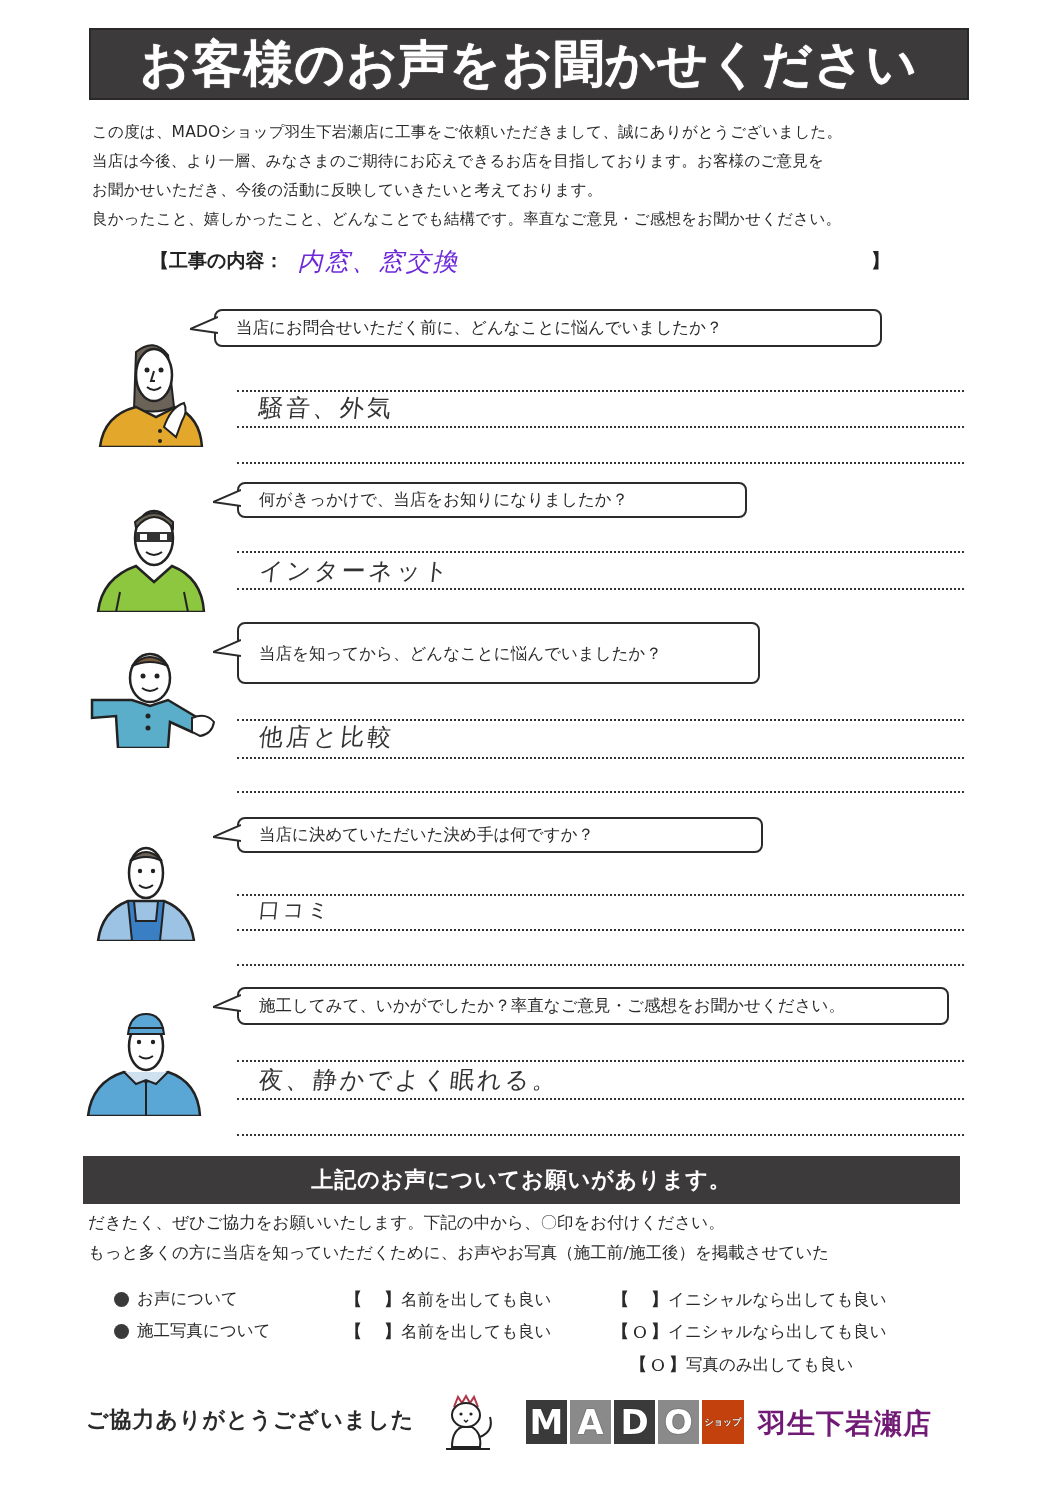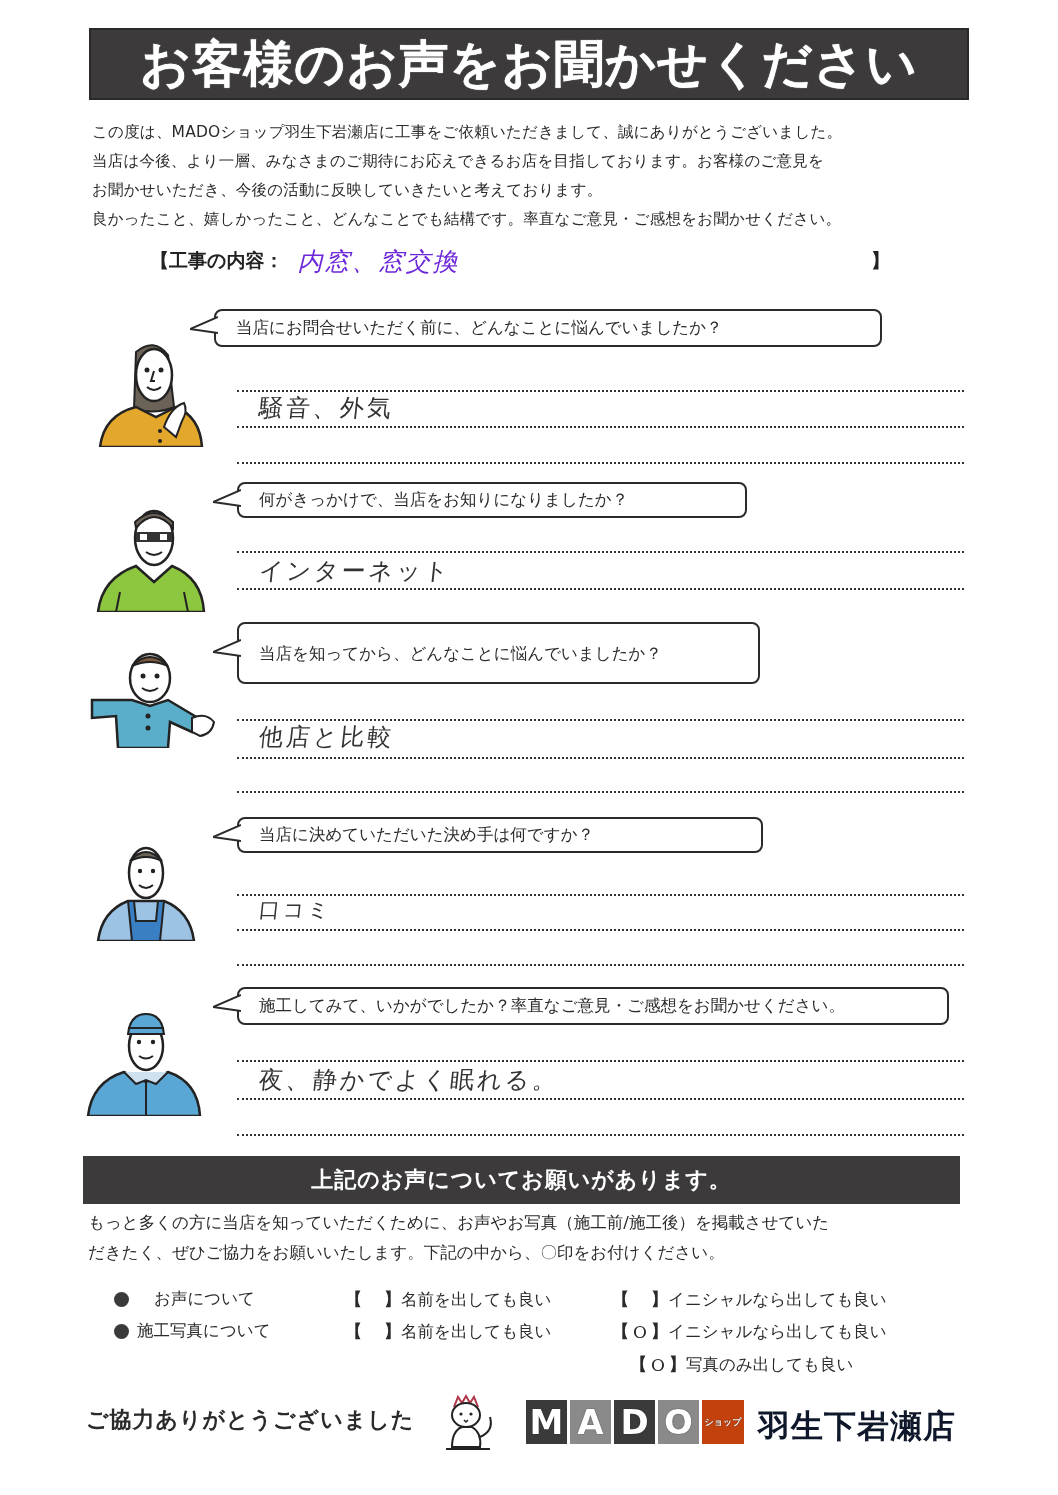--- a/index.html
+++ b/index.html
@@ -94,21 +94,21 @@
 
   
   .thanks { left: 86px; top: 1405px; font-size: 22px; font-weight: bold; color: #2a2a2a; letter-spacing: 1px; white-space: nowrap; }
   .mado-logo { left: 526px; top: 1400px; height: 44px; display: flex; gap: 3px; }
   .mado-logo .tile {
     width: 41px; height: 44px; display: flex; align-items: center; justify-content: center;
     color: #fff; font-weight: bold; font-size: 34px; font-family: "DejaVu Sans", sans-serif;
     text-shadow: 0 0 1px #000;
   }
   .mado-logo .tile.shop { width: 42px; font-size: 9px; background: #c2410c; }
-  .store-name { left: 758px; top: 1405px; font-size: 32px; font-weight: bold; color: #0f172a; white-space: nowrap; letter-spacing: 1px; }
+  .store-name { left: 758px; top: 1405px; font-size: 28px; font-weight: bold; color: #701a75; white-space: nowrap; letter-spacing: 1px; }
 </style>
 </head>
 <body>
 
 <div class="abs title-banner">
   <span class="title-text">お客様のお声をお聞かせください</span>
 </div>
 
 <div class="abs intro">
   <p>この度は、MADOショップ羽生下岩瀬店に工事をご依頼いただきまして、誠にありがとうございました。</p>
@@ -248,25 +248,25 @@
   <div class="dotline" style="top:0;"></div>
   <span class="handwriting" style="top:4px;">夜、静かでよく眠れる。</span>
   <div class="dotline" style="top:38px;"></div>
   <div class="dotline" style="top:74px;"></div>
 </div>
 
 <div class="abs request-banner">
   <span class="rb-text">上記のお声についてお願いがあります。</span>
 </div>
 <div class="abs request-body">
+  <p>だきたく、ぜひご協力をお願いいたします。下記の中から、〇印をお付けください。</p>
   <p>もっと多くの方に当店を知っていただくために、お声やお写真（施工前/施工後）を掲載させていた</p>
-  <p>だきたく、ぜひご協力をお願いいたします。下記の中から、〇印をお付けください。</p>
-</div>
-
-<div class="consent-row" style="left:114px; top:1288px;gap:17px;">
+</div>
+
+<div class="consent-row" style="left:114px; top:1288px;">
   <span class="dot"></span>
   <span>お声について</span>
 </div>
 <div class="opt" style="left:345px; top:1288px;">
   <span class="br">【</span>
   <span class="mark"></span>
   <span class="br">】</span>
   <span>名前を出しても良い</span>
 </div>
 <div class="opt" style="left:612px; top:1288px;">

